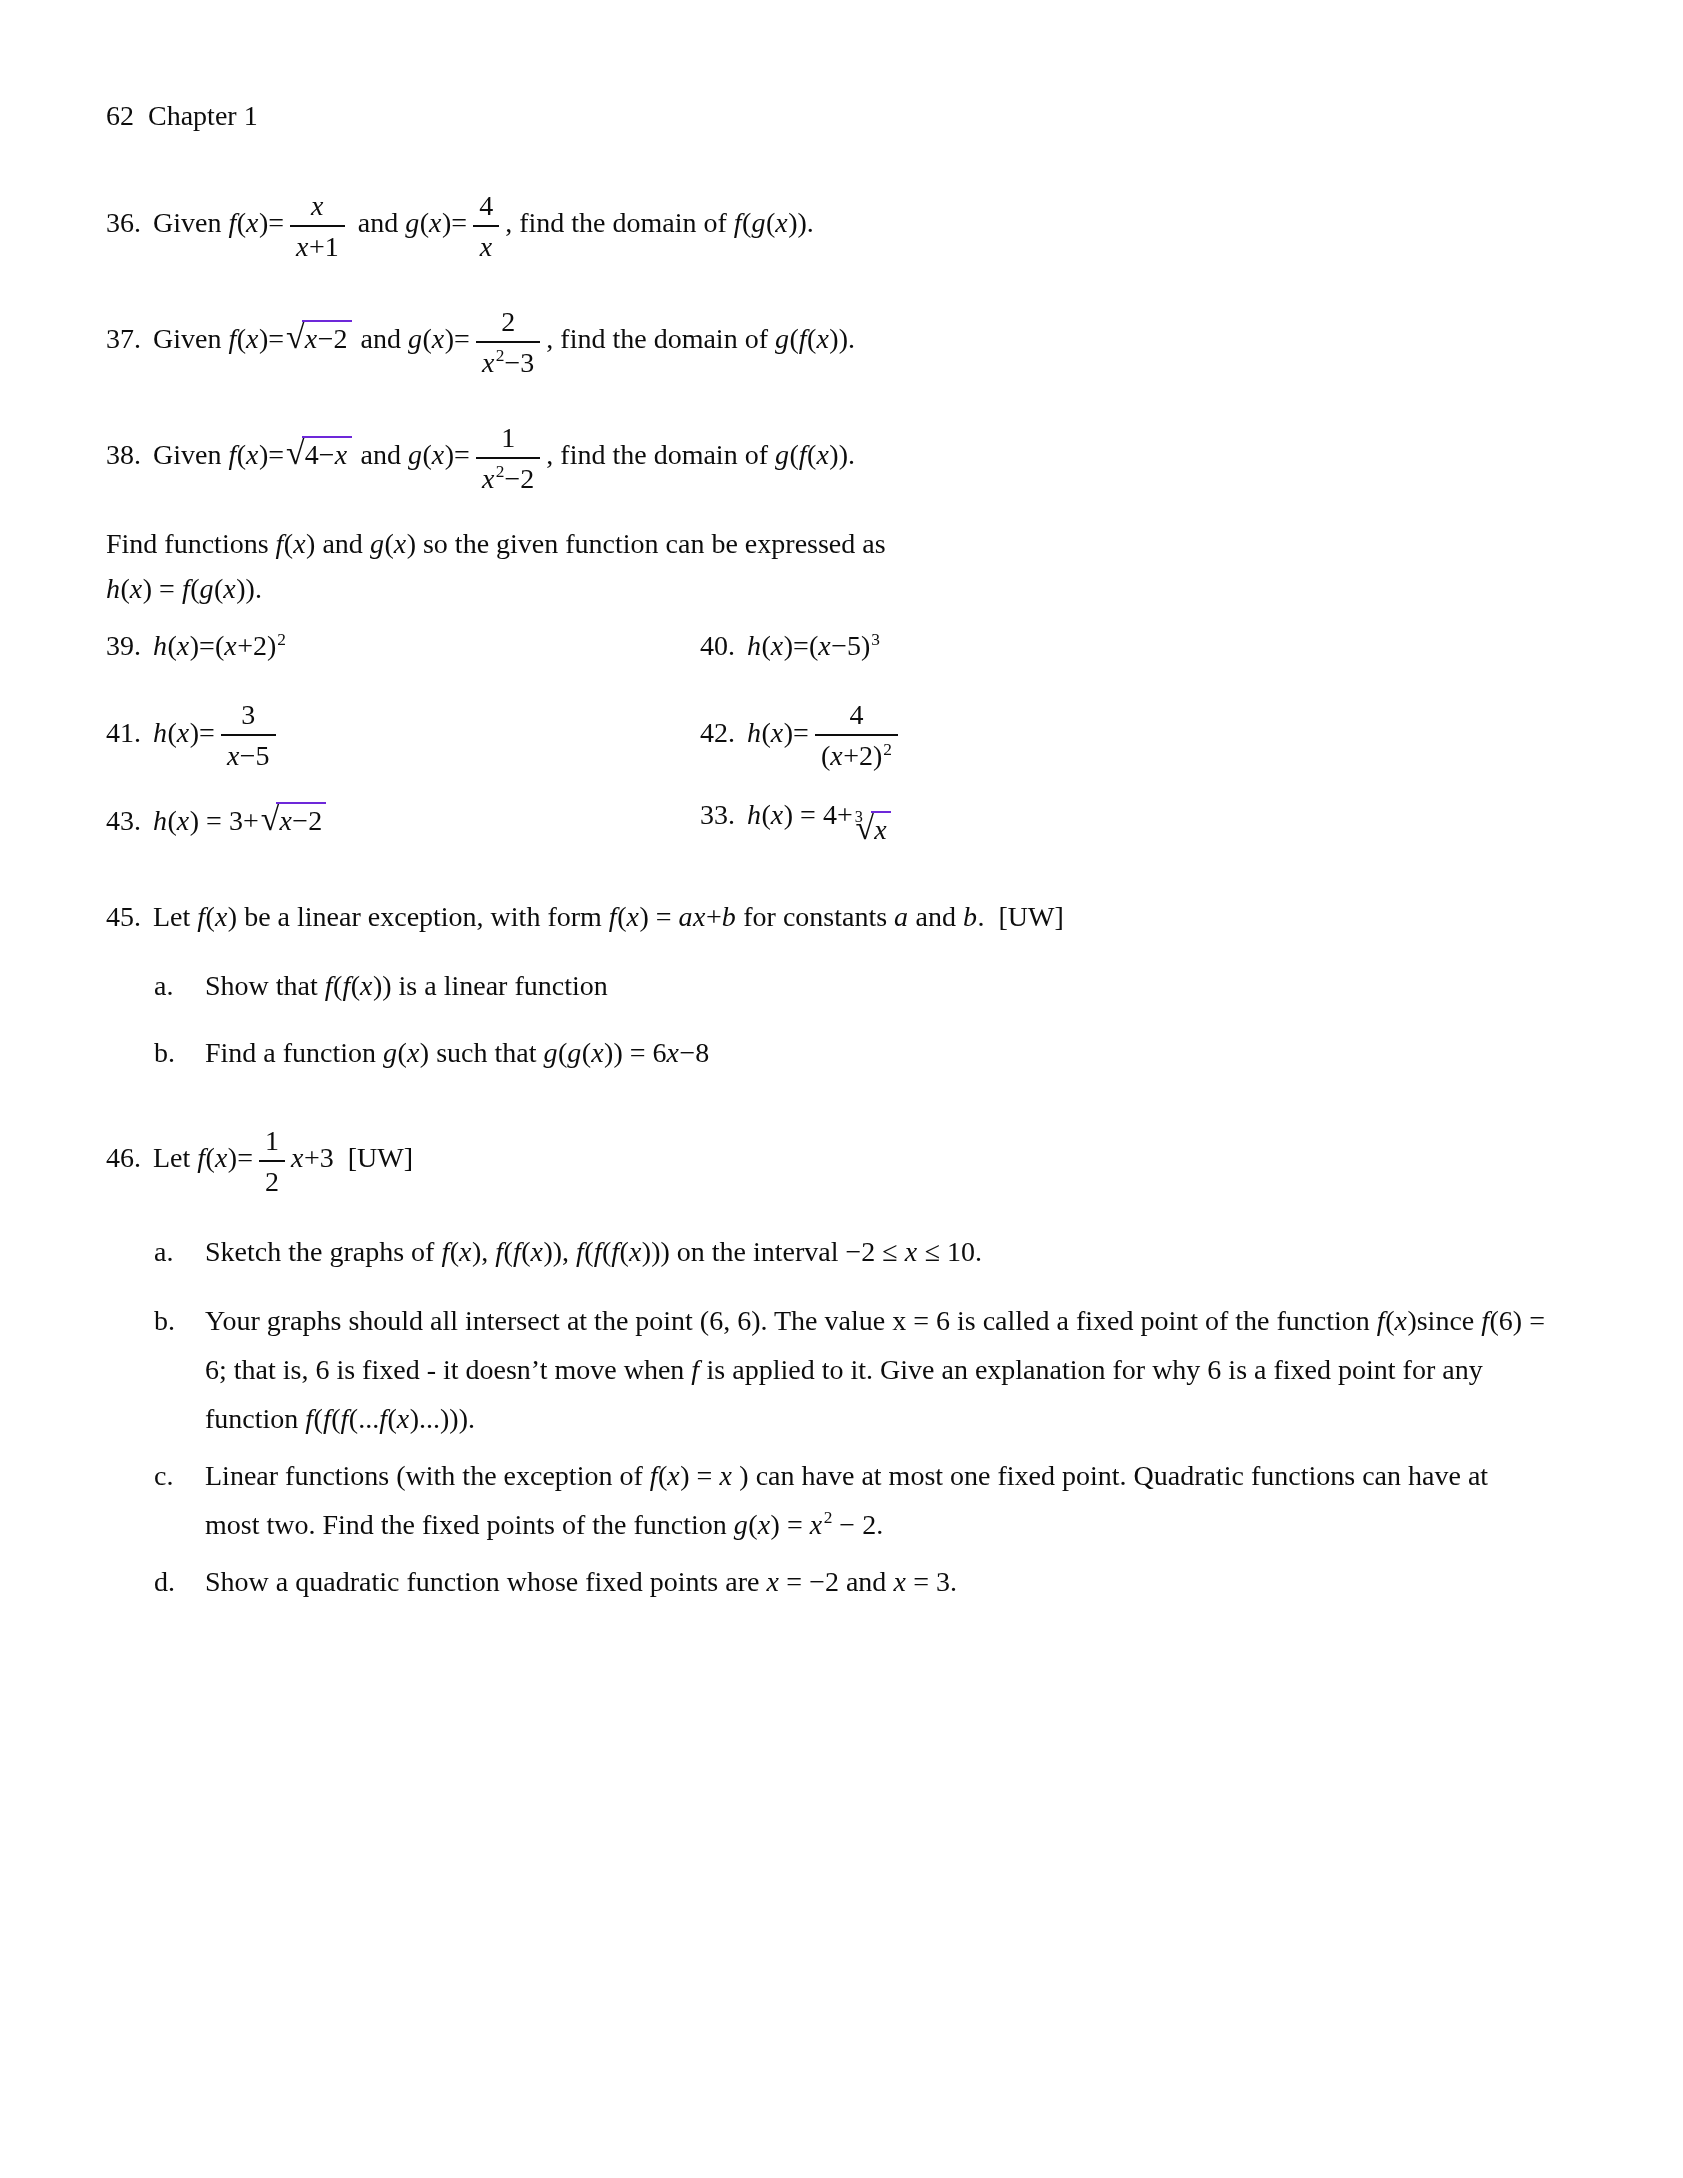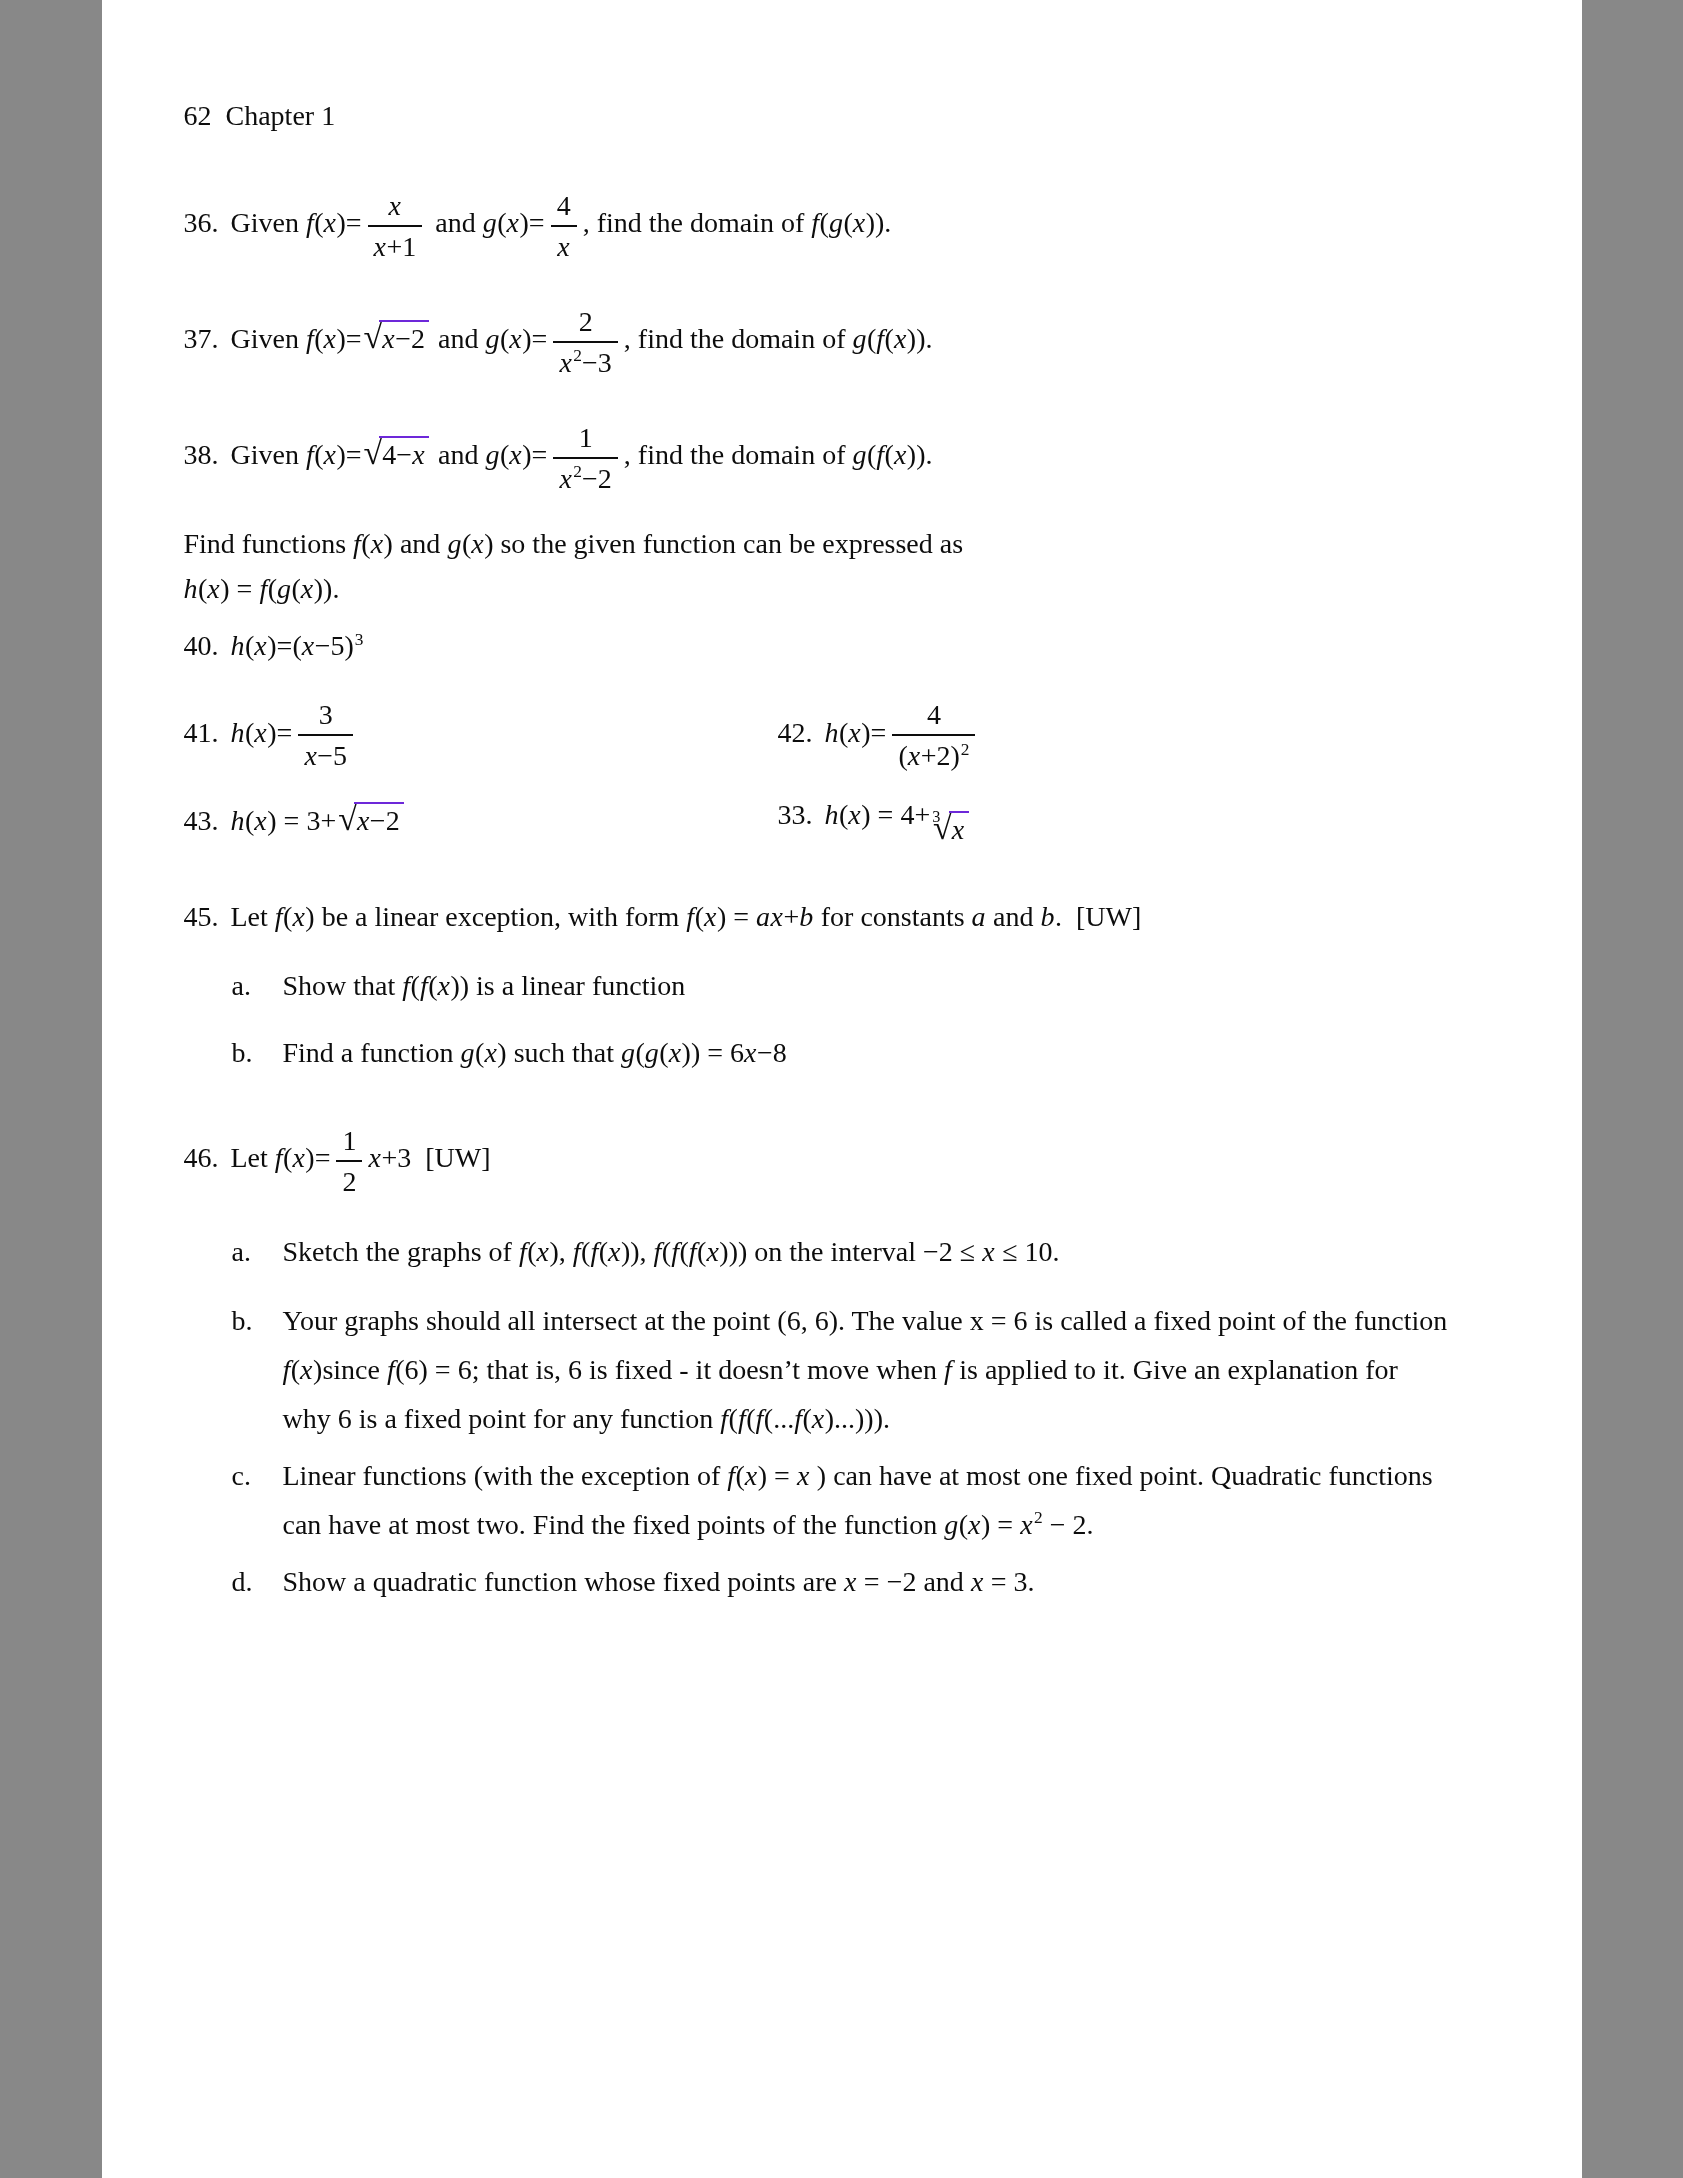--- a/index.html
+++ b/index.html
@@ -1,22 +1,22 @@
 <!DOCTYPE html>
 <html><head>
 <meta charset="utf-8">
 <style>
   html,body { margin:0; padding:0; background:#888; }
   .page {
-    width:1480px; height:2178px; margin:0 auto;
+    width:1683px; height:2178px; margin:0 auto;
     background:#ffffff; color:#0d0d0d;
     font-family:"Liberation Serif", serif;
     font-size:28px; line-height:1.4;
     box-sizing:border-box;
-    padding:99px 134px 0 82px;
+    padding:99px 134px 0 106px;
     overflow:hidden;
   }
   .pbody, .subbody, .pnum, .headertxt, .sublabel { white-space:pre-wrap; }
   .header { line-height:1.2; }
   .problem { margin-top:40px; }
   #p36 { margin-top:55px; }
   #p37 { margin-top:40px; }
   #p38 { margin-top:40px; }
   #intro { margin-top:28px; }
   #intro-line2 { margin-top:6px; }
@@ -76,20 +76,23 @@
     <div>
       <span class="pbody"><span>Find functions </span><span class="mi"><i>f</i>(<i>x</i>)</span><span> and </span><span class="mi"><i>g</i>(<i>x</i>)</span><span> so the given function can be expressed as</span></span>
     </div>
     <div id="intro-line2">
       <span class="pbody"><span class="mi"><i>h</i>(<i>x</i>) = <i>f</i>(<i>g</i>(<i>x</i>))</span><span>.</span></span>
     </div>
   </div>
 
   <div class="row2" id="row3940">
     <div class="cell">
+      <span class="pnum">39.</span><span class="pbody"><span class="mi"><i>h</i>(<i>x</i>)=(<i>x</i>+2)</span><sup>2</sup></span>
+    </div>
+    <div class="cell">
       <span class="pnum">40.</span><span class="pbody"><span class="mi"><i>h</i>(<i>x</i>)=(<i>x</i>−5)</span><sup>3</sup></span>
     </div>
   </div>
 
   <div class="row2" id="row4142">
     <div class="cell">
       <span class="pnum">41.</span><span class="pbody"><span class="mi"><i>h</i>(<i>x</i>)=</span><span class="frac"><span class="num"><span class="mi">3</span></span><span class="den"><span class="mi"><i>x</i>−5</span></span></span></span>
     </div>
     <div class="cell">
       <span class="pnum">42.</span><span class="pbody"><span class="mi"><i>h</i>(<i>x</i>)=</span><span class="frac"><span class="num"><span class="mi">4</span></span><span class="den"><span class="mi">(<i>x</i>+2)</span><sup>2</sup></span></span></span>

